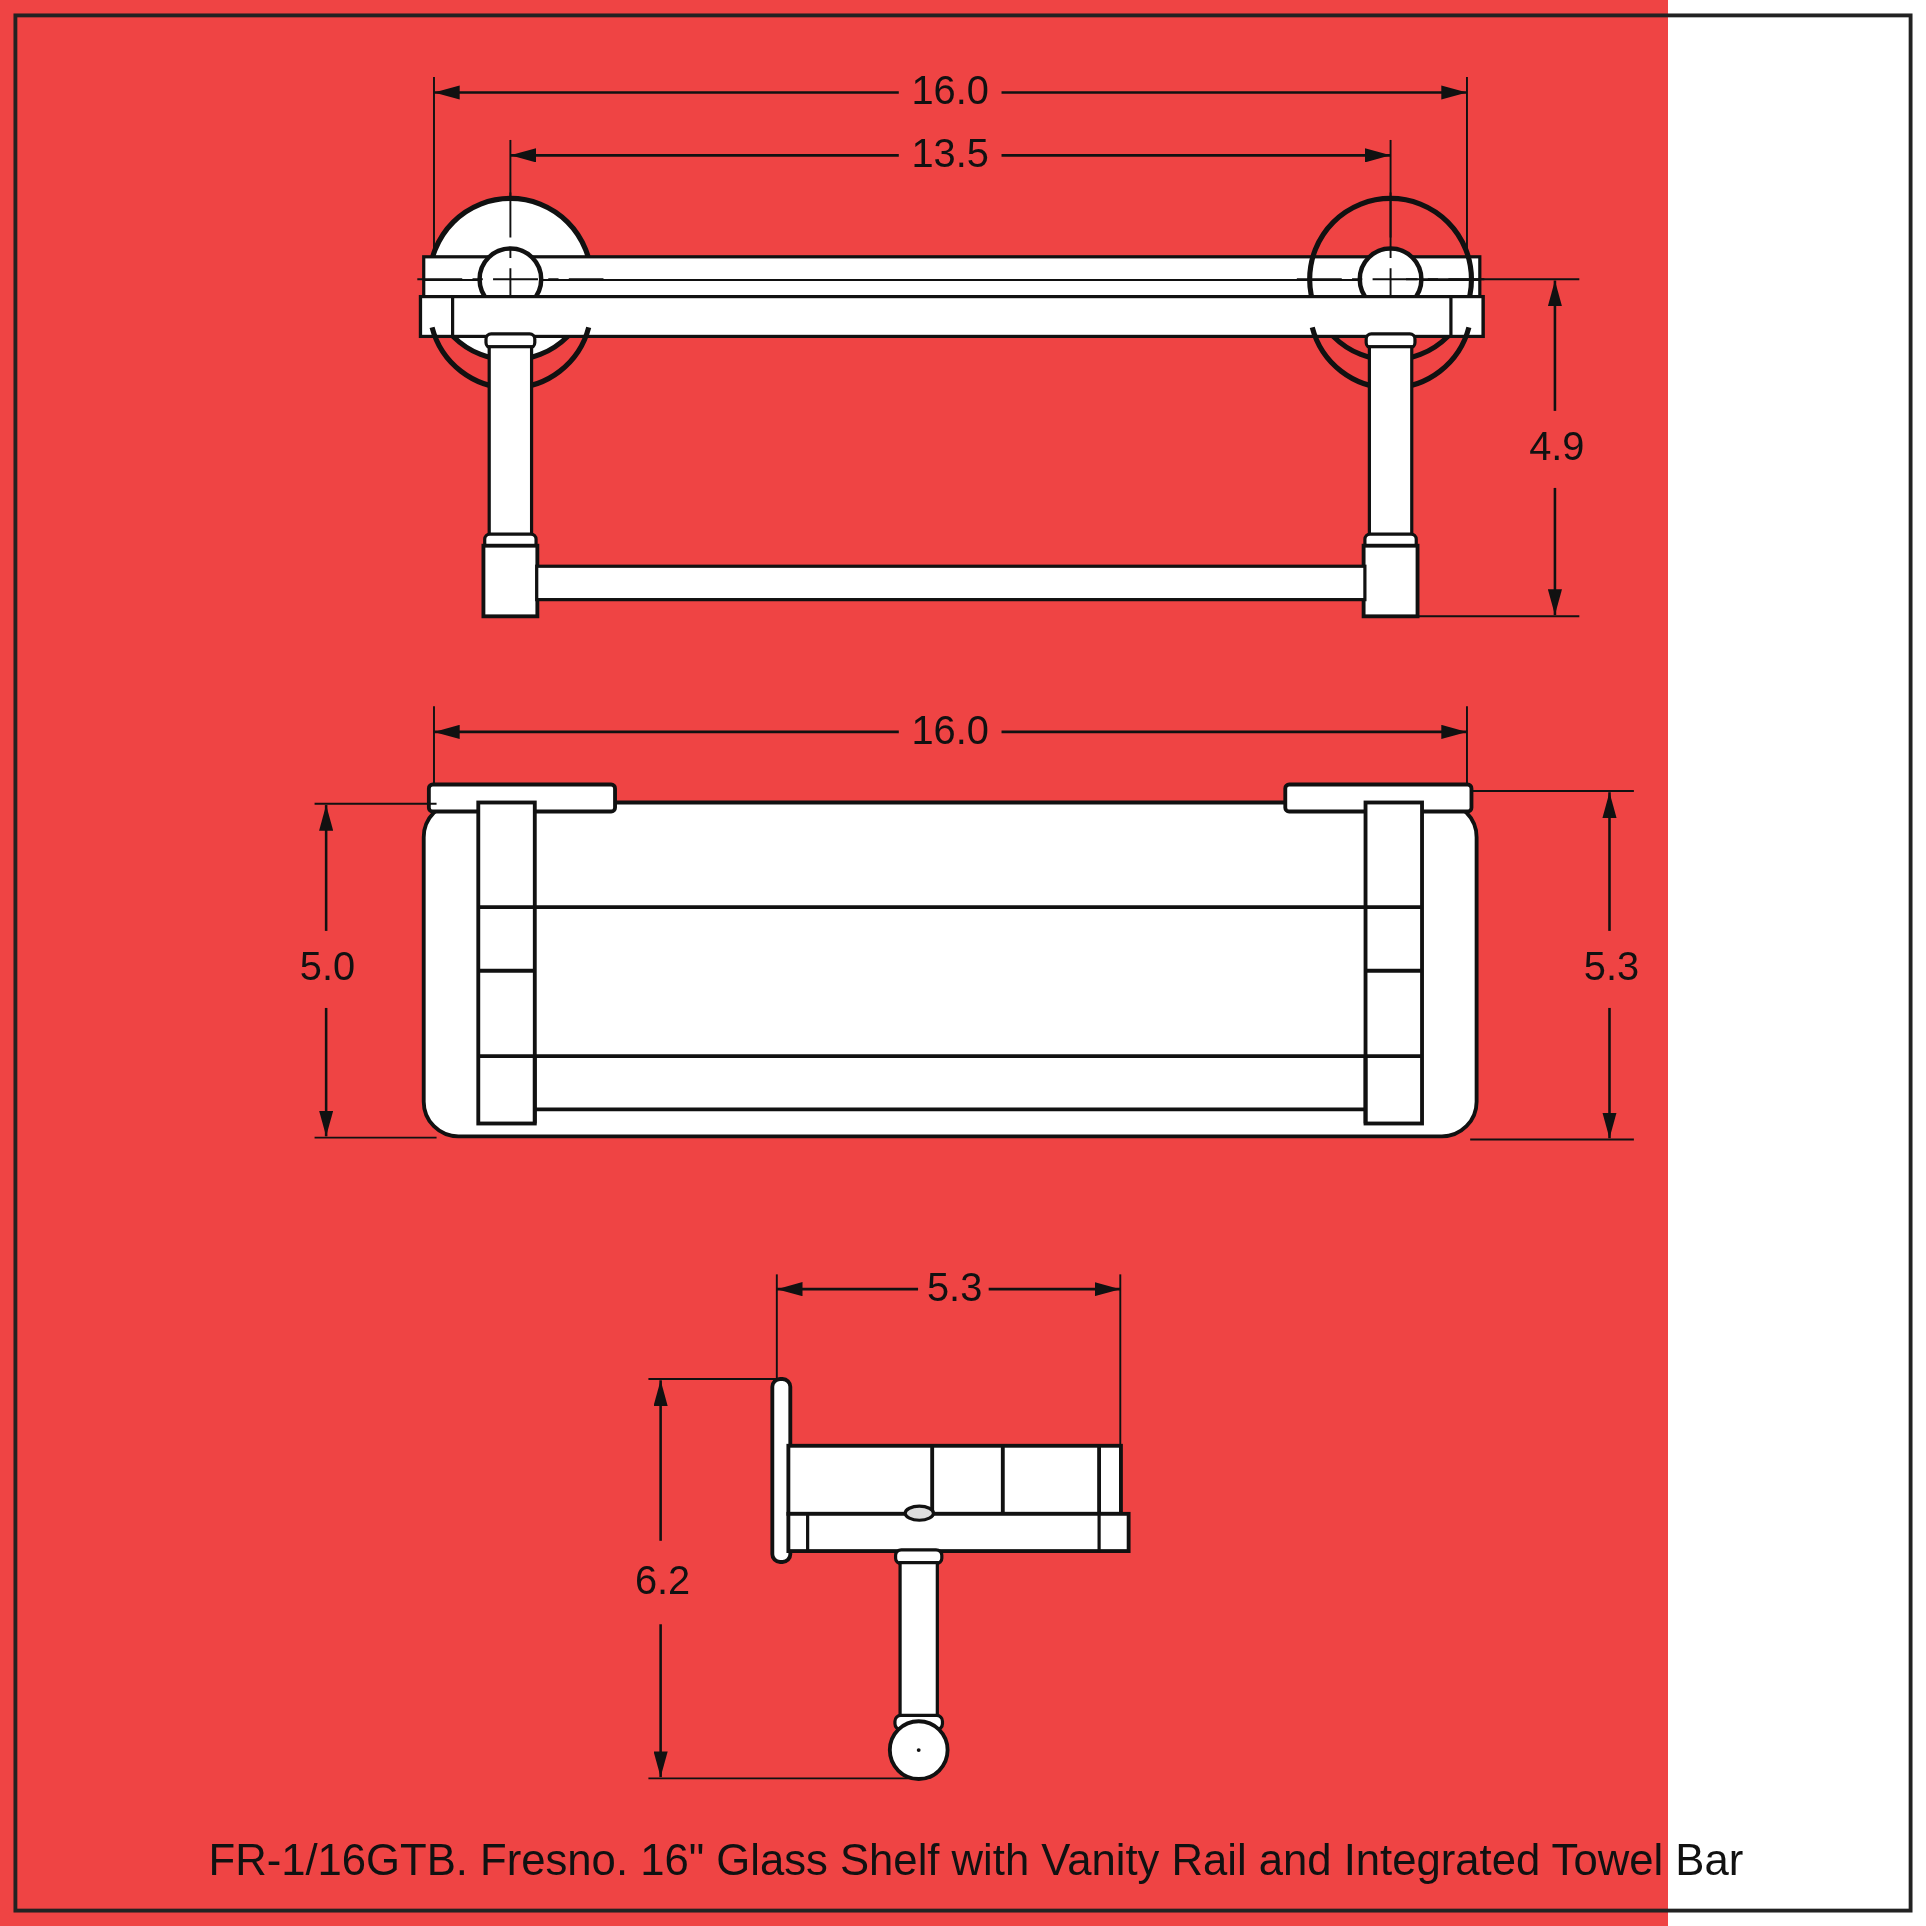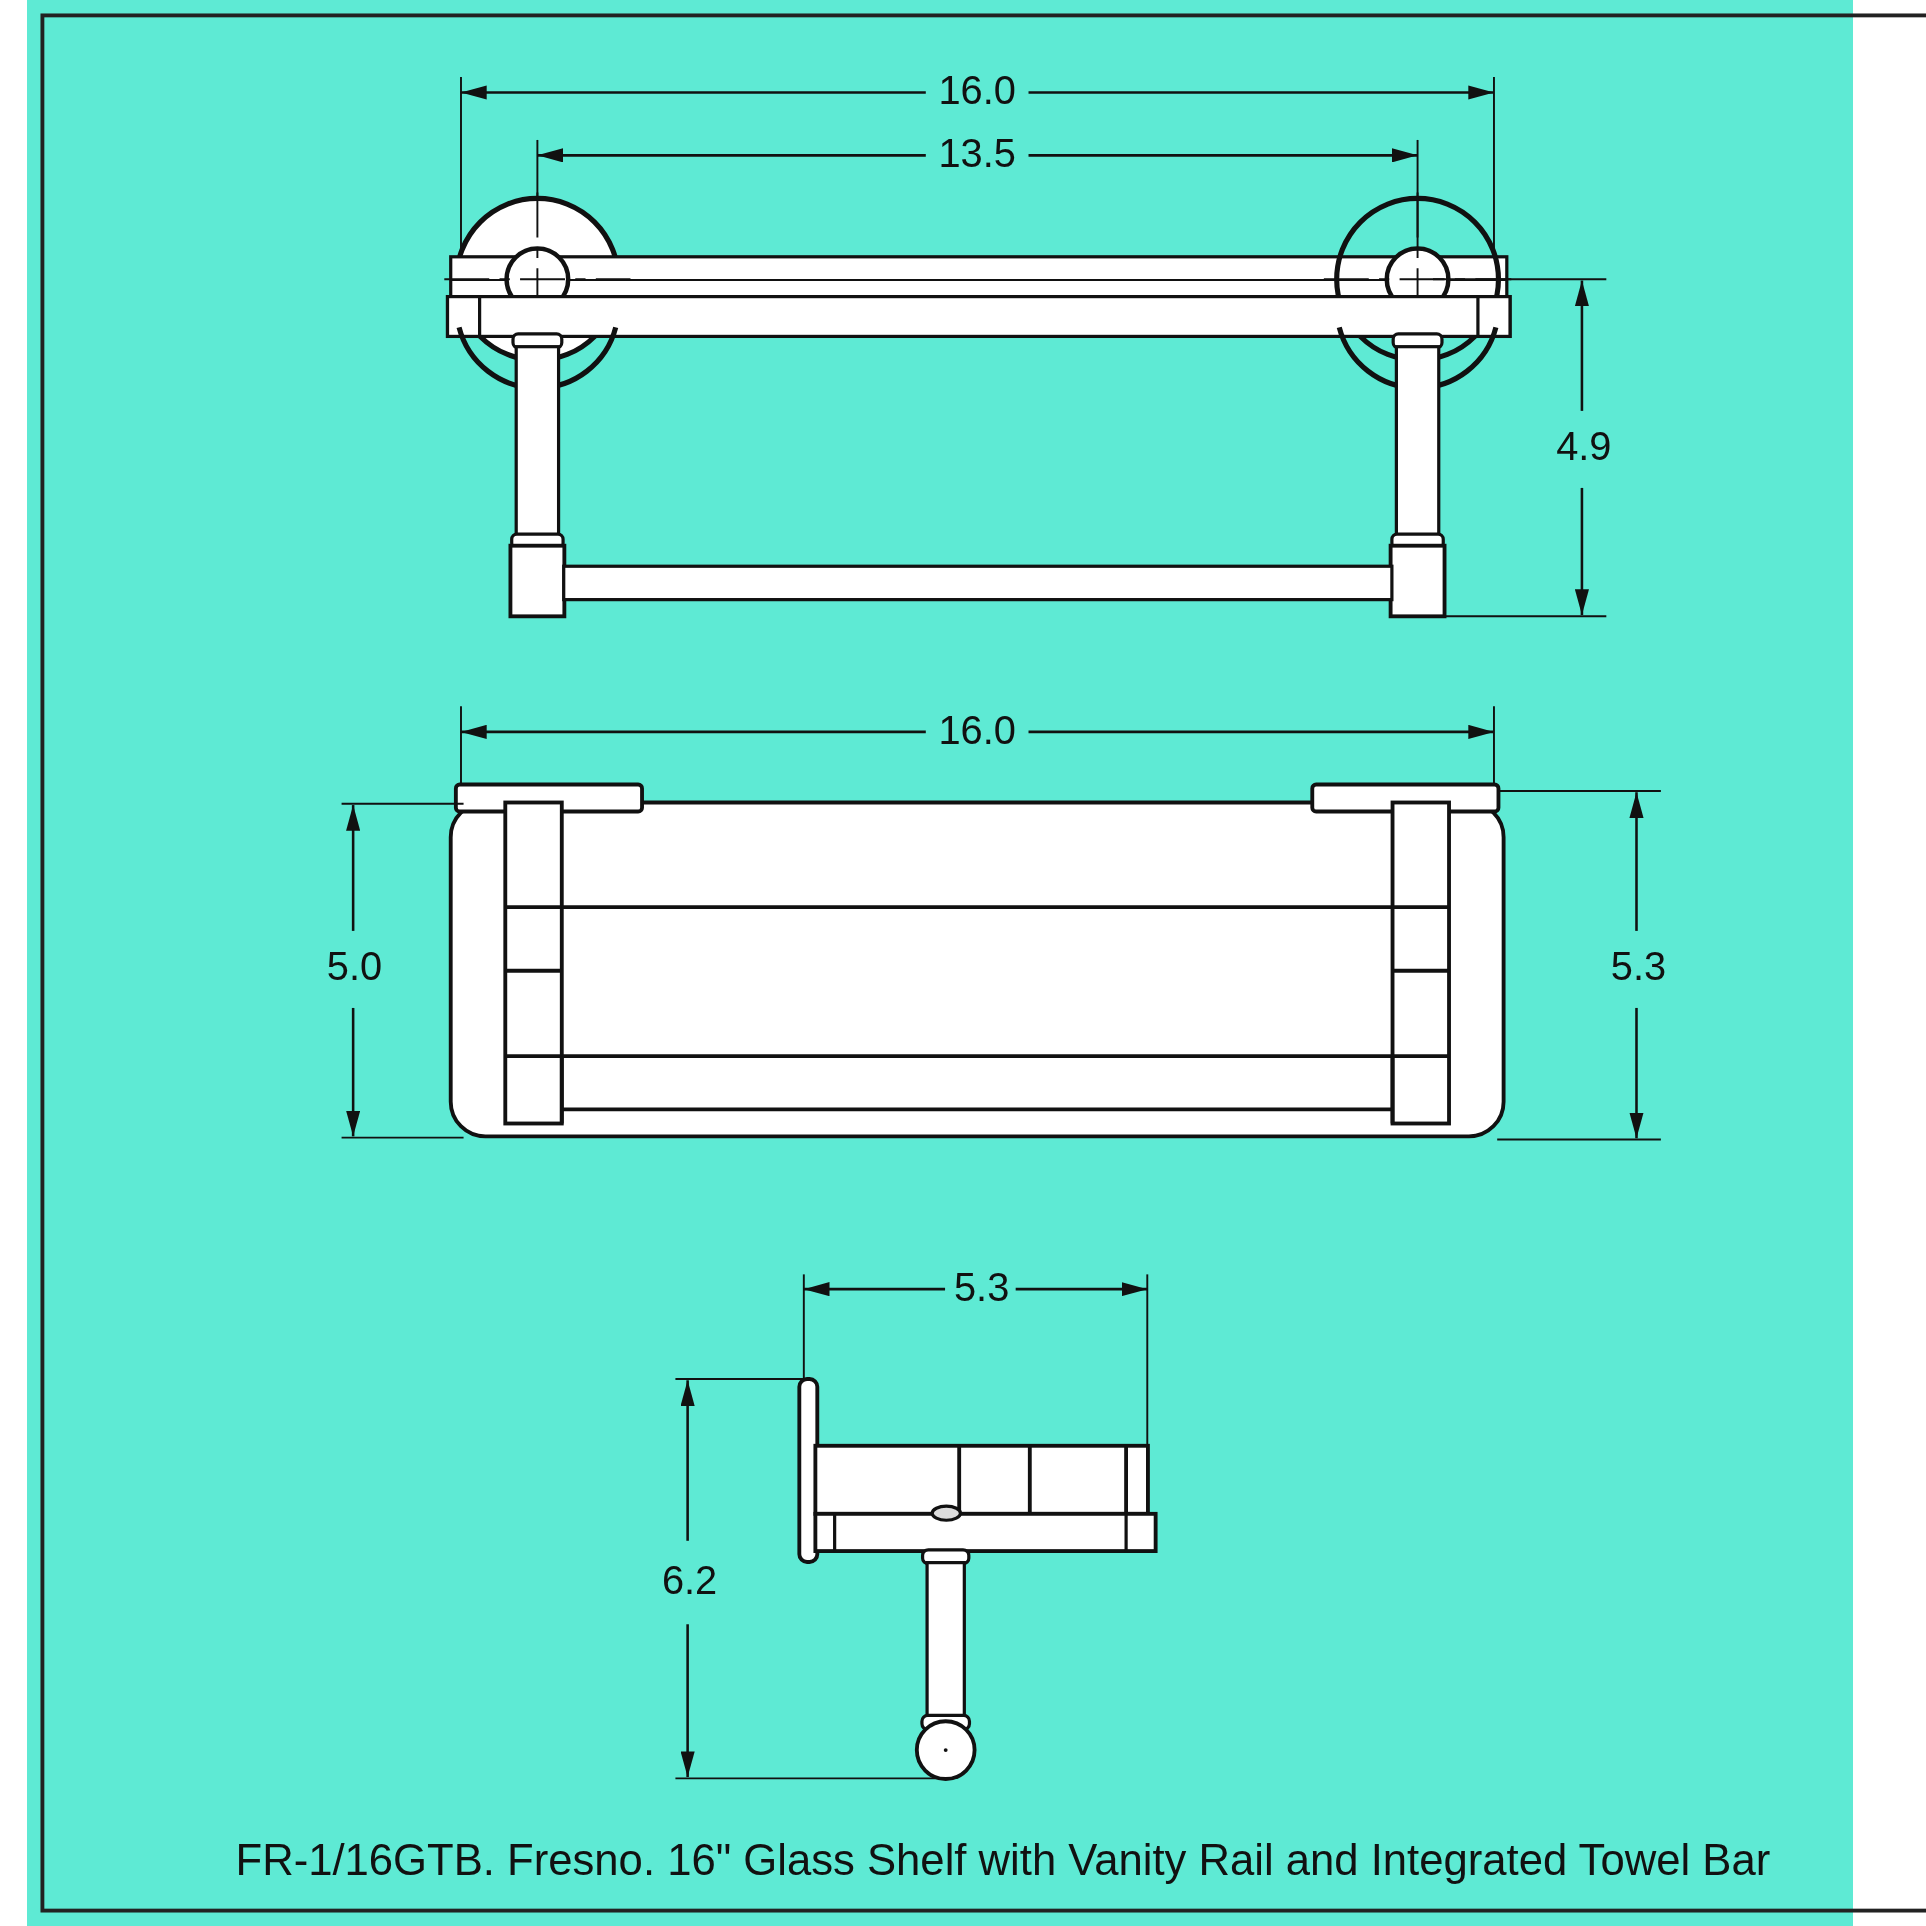--- a/index.html
+++ b/index.html
@@ -9,24 +9,23 @@
     background: #ffffff;
   }
   body {
     width: 1926px;
     height: 1926px;
     font-family: "Liberation Sans", sans-serif;
     overflow: hidden;
   }
   #sheet {
     position: relative;
-    width: 1826px;
+    width: 1668px;
     height: 1926px;
-    background: #5eead4;
-    margin-left: 27px;
+    background: #ef4444;
   }
   #drawing-svg {
     display: block;
     width: 1926px;
     height: 1926px;
   }
   .dim-text {
     font-family: "Liberation Sans", sans-serif;
     font-size: 62px;
     fill: #111111;

